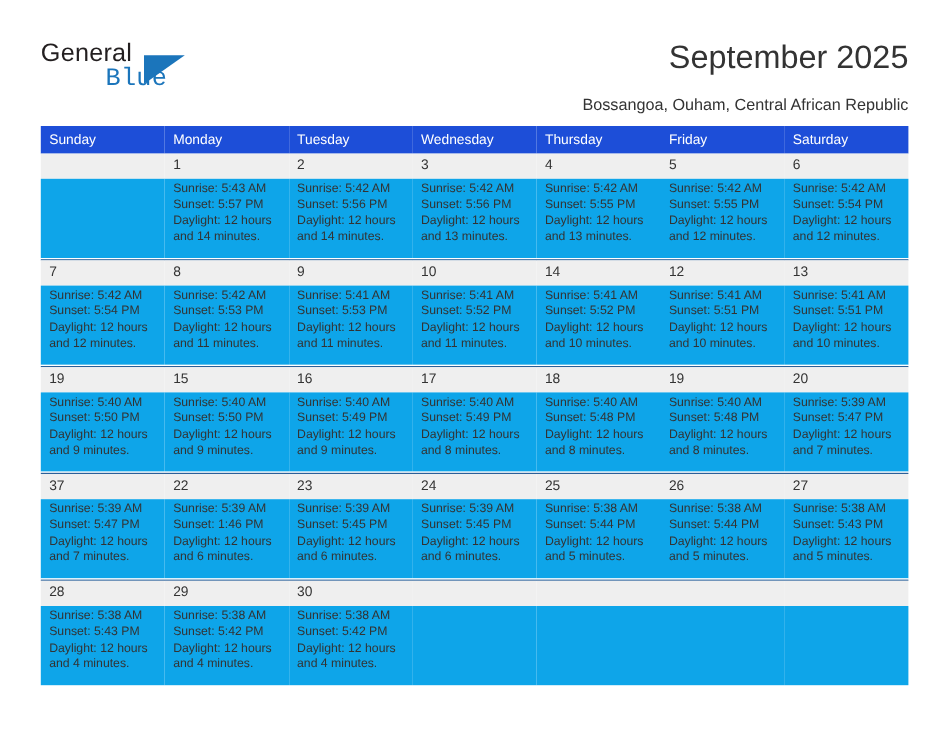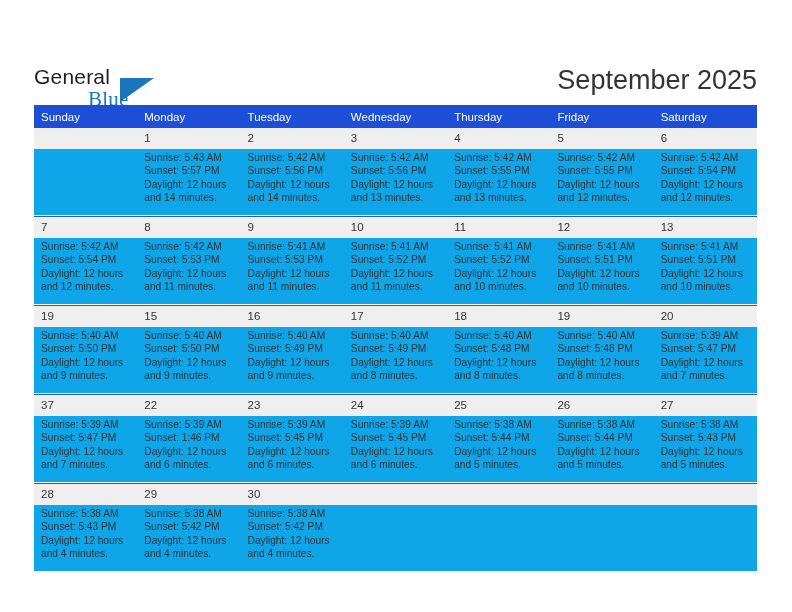--- a/index.html
+++ b/index.html
@@ -21,21 +21,20 @@
     box-sizing: border-box;
   }
 
   
   .header {
     position: absolute;
     left: 0;
     top: 0;
     width: 792px;
     height: 100px;
-    margin-top: 32px;
   }
   .logo {
     position: absolute;
     left: 34px;
     top: 33px;
     width: 180px;
     height: 48px;
   }
   .logo-general {
     position: absolute;
@@ -46,21 +45,21 @@
     color: #231f20;
     font-family: "Liberation Sans", sans-serif;
   }
   .logo-blue {
     position: absolute;
     left: 54px;
     top: 22px;
     font-size: 21px;
     letter-spacing: 0.2px;
     color: #1b75bb;
-    font-family: Liberation Serif, serif;
+    font-family: Liberation Mono, monospace;
   }
   .logo-triangle {
     position: absolute;
     left: 86px;
     top: 13px;
     width: 0;
     height: 0;
     border-left: 34px solid #1b75bb;
     border-bottom: 24px solid transparent;
   }
@@ -234,21 +233,21 @@
           <td colspan="7">
               <div class="rule"></div>
             </td>
         </tr>
 
         <tr class="daynum">
           <td>7</td>
           <td>8</td>
           <td>9</td>
           <td>10</td>
-          <td>11</td>
+          <td>14</td>
           <td>12</td>
           <td>13</td>
         </tr>
         <tr class="info">
           <td>
             <div>Sunrise: 5:42 AM</div>
             <div>Sunset: 5:54 PM</div>
             <div class="daylight-wrap">Daylight: 12 hours and 12 minutes.</div>
           </td>
           <td>

